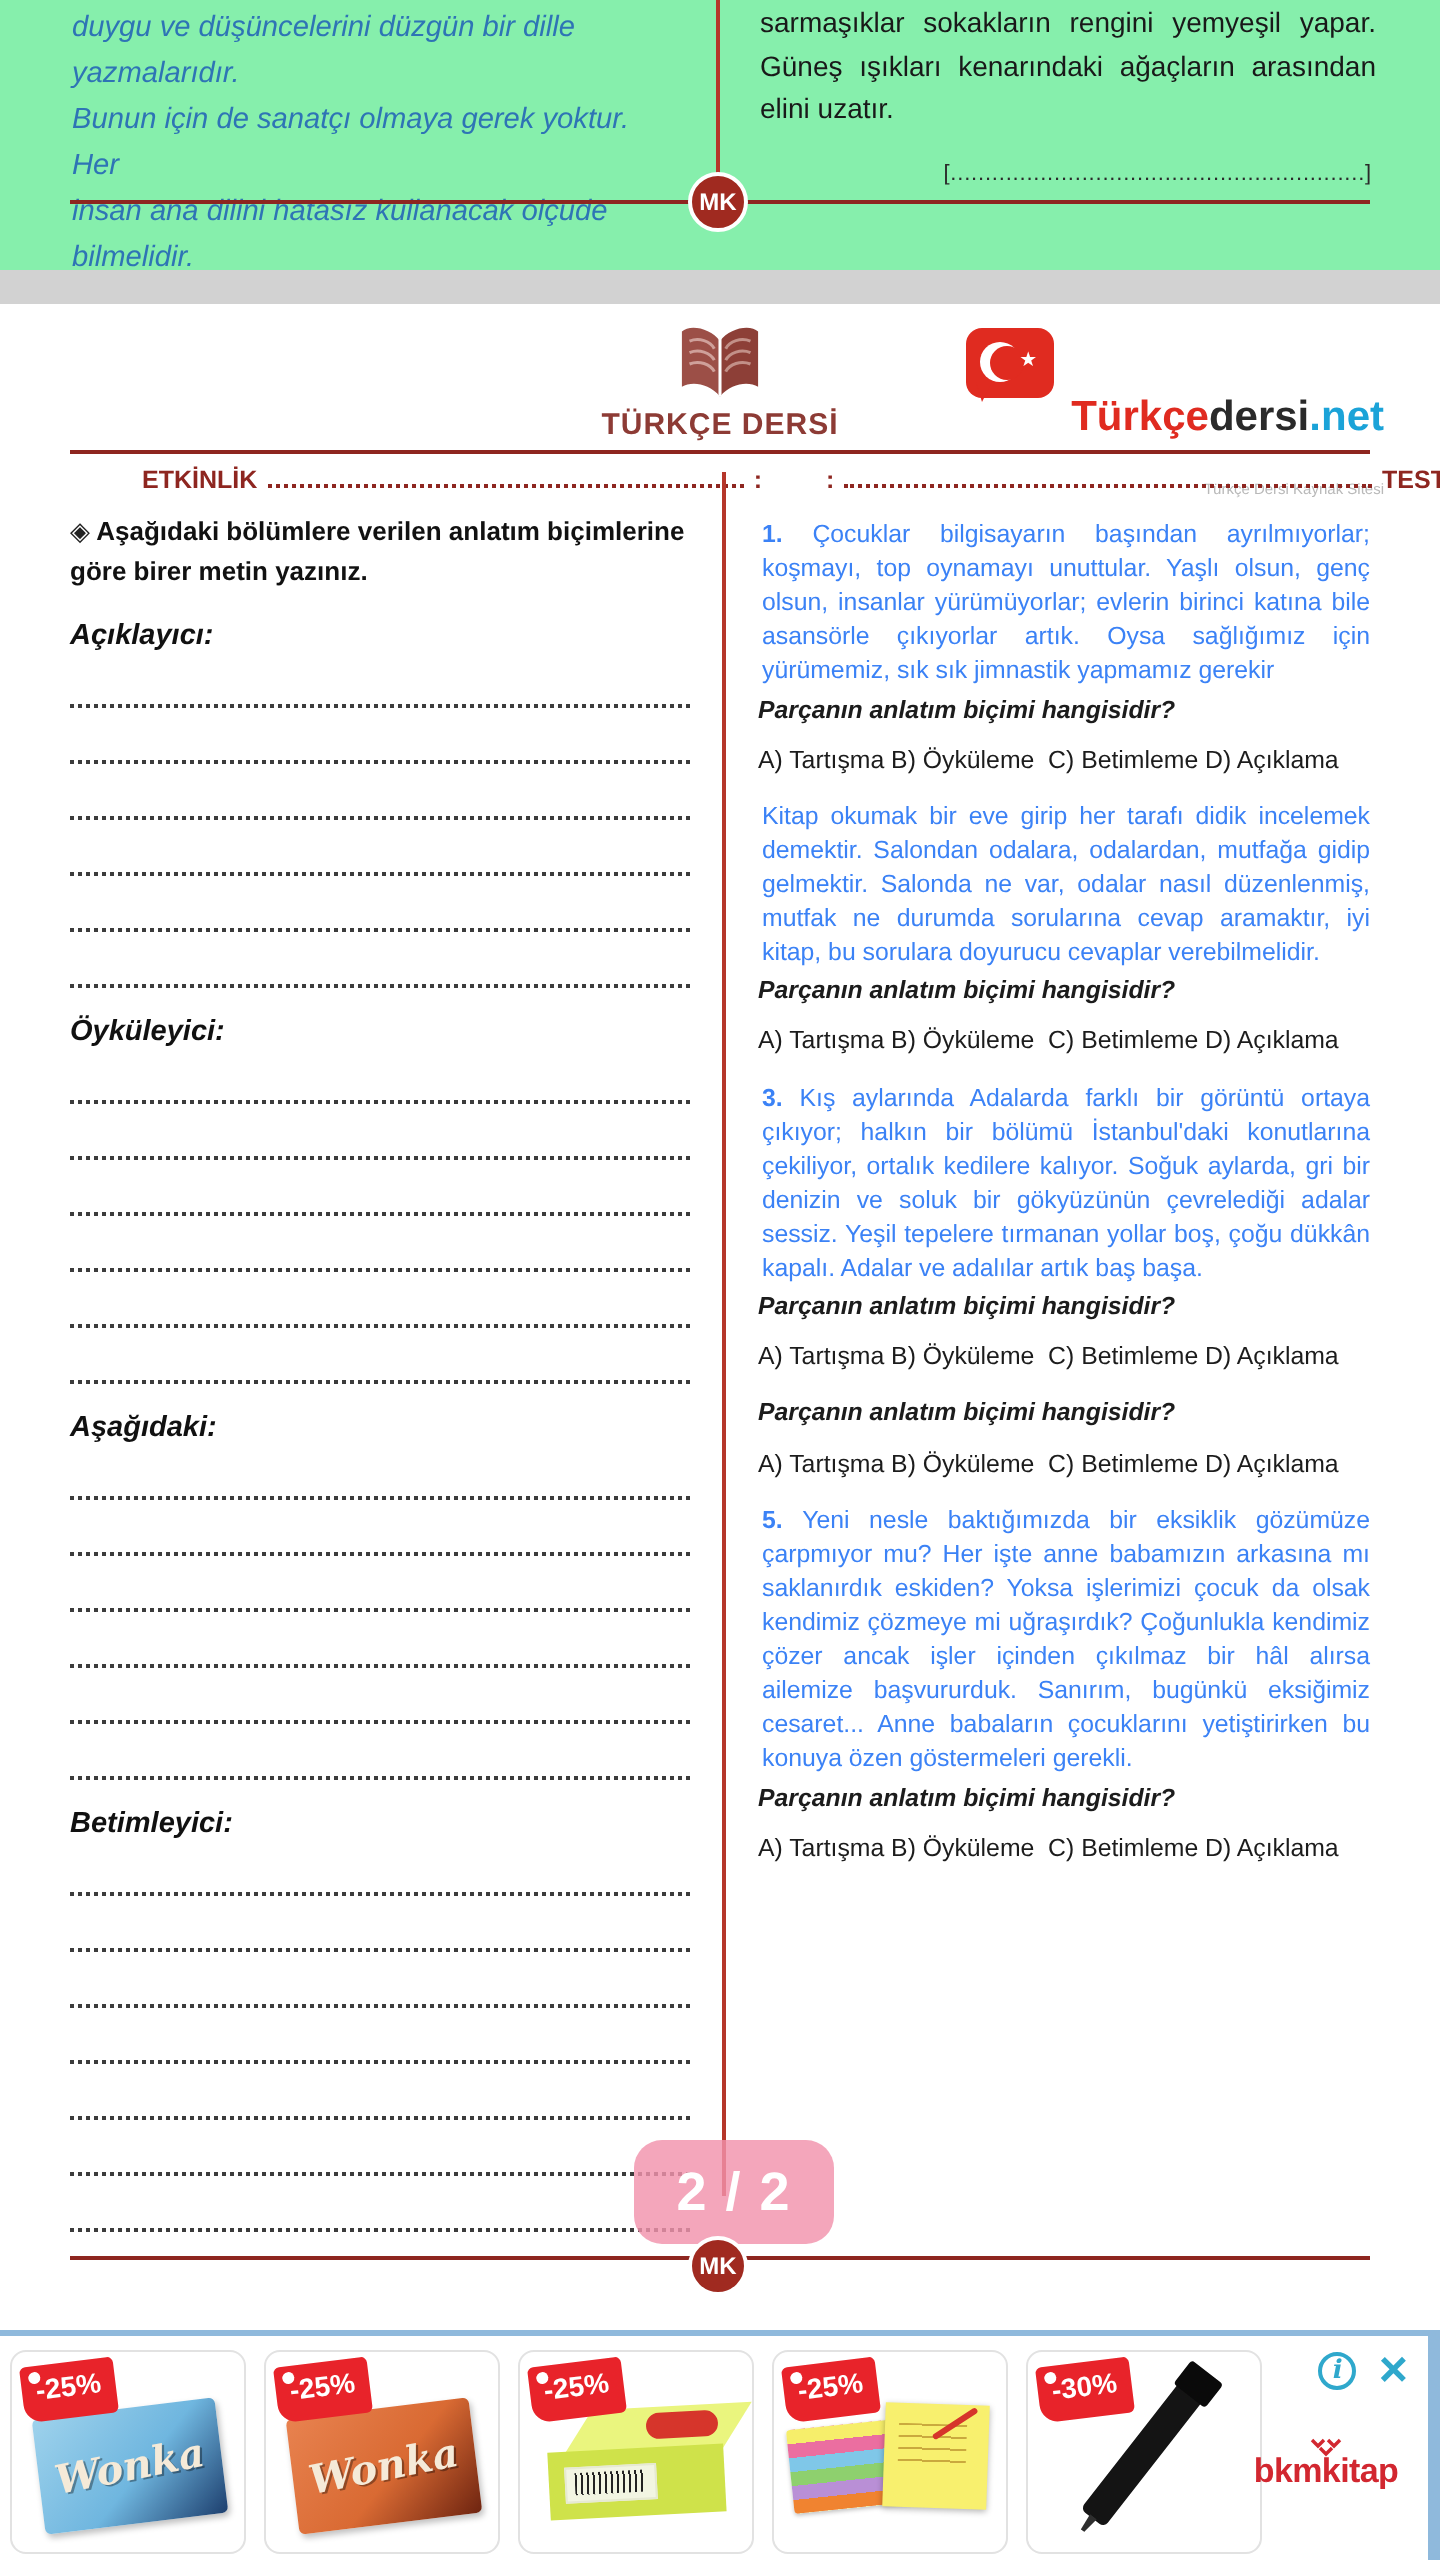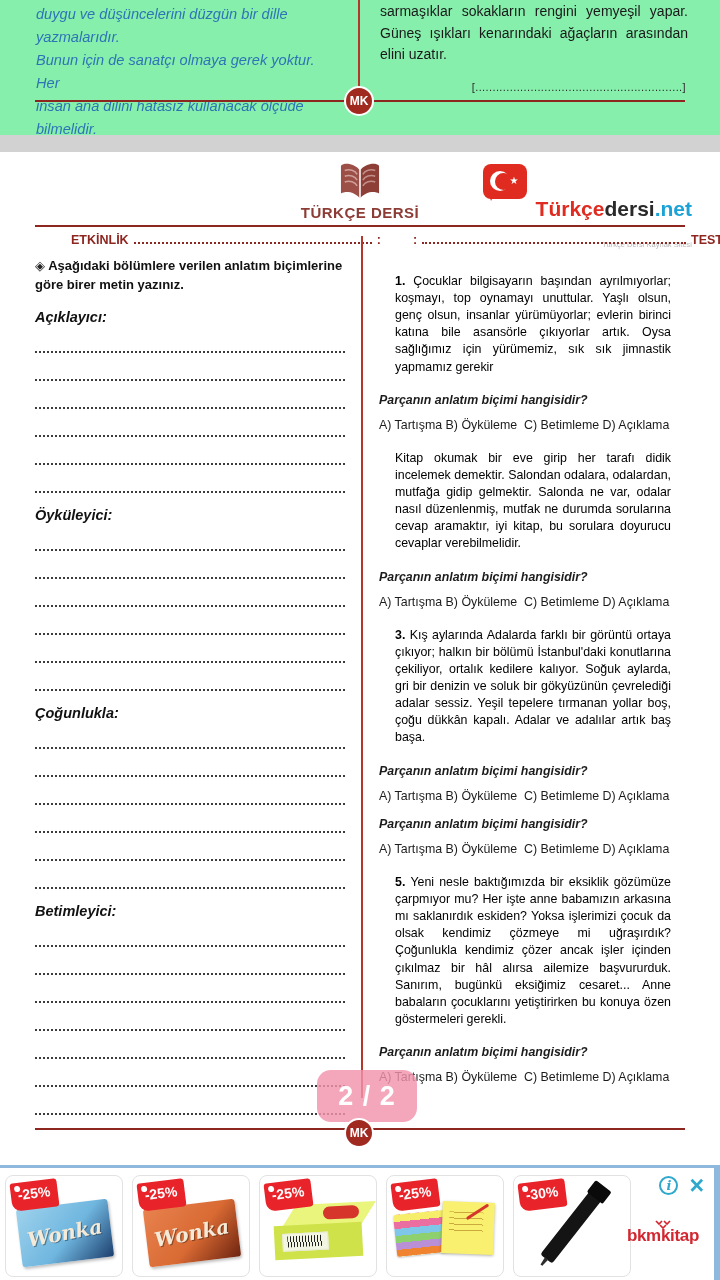--- a/index.html
+++ b/index.html
@@ -53,21 +53,21 @@
   
   .etkinlik-col{position:absolute;left:35px;top:105px;width:310px;}
   .prompt{font-weight:bold;font-size:13px;color:#111;line-height:1.45;}
   .bullet{font-family:"DejaVu Sans",sans-serif;font-size:13px;color:#222;}
   .write-label{margin-top:14px;font-weight:bold;font-style:italic;font-size:14.5px;color:#111;}
   .write-line{height:26px;border-bottom:2px dotted #3c3c3c;}
   .write-section .write-line:first-of-type{margin-top:5px;}
   
   .test-col{position:absolute;left:379px;top:105px;width:308px;font-size:12.4px;}
   .q{margin-bottom:11px;}
-  .q-text{margin:16px;text-align:justify;line-height:1.38;color:#000000;}
+  .q-text{margin:2px;text-align:justify;line-height:1.38;color:#3b82f6;}
   .q-num{font-weight:bold;}
   .q-prompt{margin:1px 0 0;font-weight:bold;font-style:italic;line-height:1.38;}
   .q-opts{margin:8px 0 0;line-height:1.38;white-space:pre-wrap;}
   
   .page-badge{position:absolute;left:317px;top:918px;width:100px;height:52px;z-index:5;
     background:rgba(242,146,172,.82);border-radius:14px;color:#fff;font-weight:bold;
     font-size:27px;display:flex;align-items:center;justify-content:center;letter-spacing:1px;}
   .rule-bottom{top:976px;}
   .mk-bottom{left:344px;top:966px;}
   
@@ -212,21 +212,21 @@
         <div class="write-section">
           <div class="write-label">Öyküleyici:</div>
           <div class="write-line"></div>
           <div class="write-line"></div>
           <div class="write-line"></div>
           <div class="write-line"></div>
           <div class="write-line"></div>
           <div class="write-line"></div>
         </div>
         <div class="write-section">
-          <div class="write-label">Çoğunlukla:</div>
+          <div class="write-label">Aşağıdaki:</div>
           <div class="write-line"></div>
           <div class="write-line"></div>
           <div class="write-line"></div>
           <div class="write-line"></div>
           <div class="write-line"></div>
           <div class="write-line"></div>
         </div>
         <div class="write-section">
           <div class="write-label">Betimleyici:</div>
           <div class="write-line"></div>

